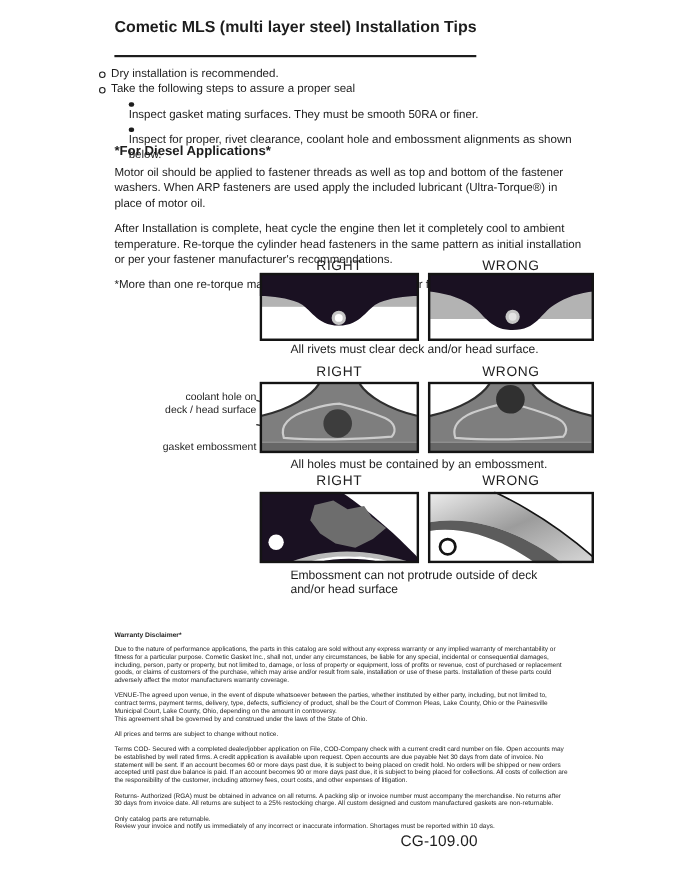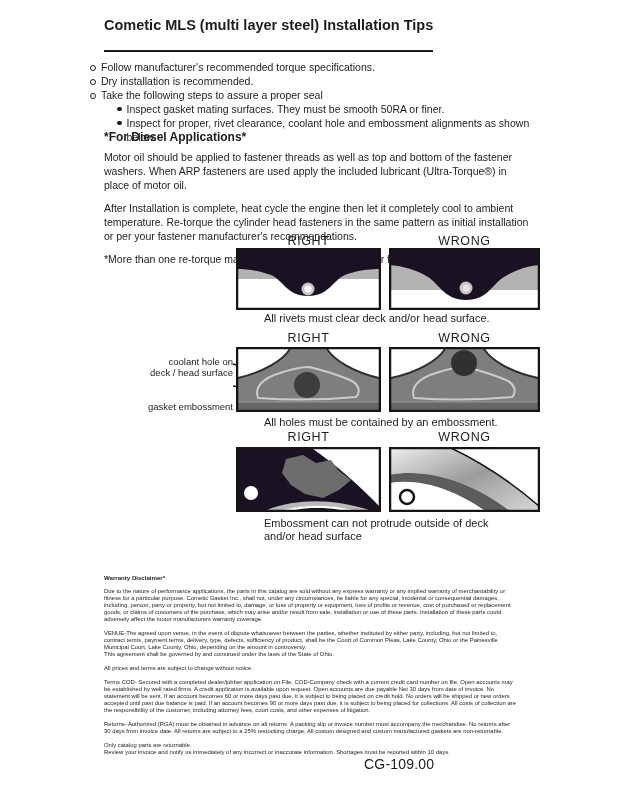--- a/index.html
+++ b/index.html
@@ -4,21 +4,21 @@
 <style>
   html,body{margin:0;padding:0;background:#fff;}
   .page{position:relative;width:618px;height:800px;background:#ffffff;overflow:hidden;
         font-family:"Liberation Sans","DejaVu Sans",sans-serif;color:#1d1d1d;}
 
   
   .tips{position:absolute;left:88px;top:16px;width:448px;}
   .title{display:inline-block;margin:0 0 8px 16px;font-size:14.5px;font-weight:bold;
          border-bottom:2px solid #1d1d1d;padding-bottom:17px;}
   .bullet{display:flex;align-items:flex-start;line-height:14px;font-size:10.5px;padding-left:2px;}
-  .bullet.sub{margin-left:27px;}
+  .bullet.sub{margin-left:27px;flex-direction:column;}
   .mk{flex:0 0 auto;margin:4.5px 5px 0 0;}
   .mk.o{width:4px;height:4px;border:1px solid #1d1d1d;border-radius:50%;}
   .mk.dot{width:4.5px;height:4.5px;background:#1d1d1d;border-radius:50%;margin-top:4.5px;}
 
   
   .diesel{position:absolute;left:104px;top:114px;width:428px;font-size:10.5px;line-height:14px;}
   .diesel h2{font-size:12px;margin:16px 0 6px;}
   .diesel p{margin:0 0 9px;}
 
   
@@ -54,24 +54,20 @@
 </style>
 </head>
 <body>
 
 <div class="page">
 
   <section class="tips">
     <h1 class="title">Cometic MLS (multi layer steel) Installation Tips</h1>
     <div class="bullet">
       <span class="mk o"></span>
-      <span>Follow manufacturer's recommended torque specifications.</span>
-    </div>
-    <div class="bullet">
-      <span class="mk o"></span>
       <span>Dry installation is recommended.</span>
     </div>
     <div class="bullet">
       <span class="mk o"></span>
       <span>Take the following steps to assure a proper seal</span>
     </div>
     <div class="bullet sub">
       <span class="mk dot"></span>
       <span>Inspect gasket mating surfaces.  They must be smooth 50RA or finer.</span>
     </div>

